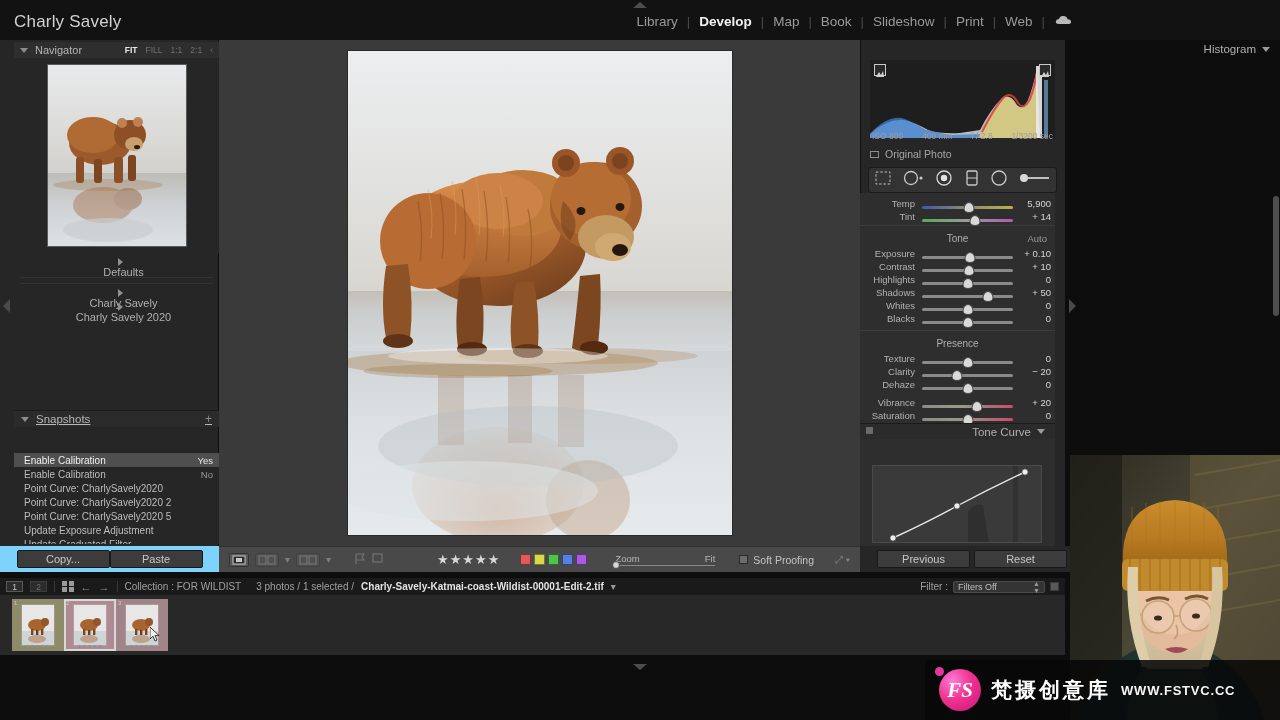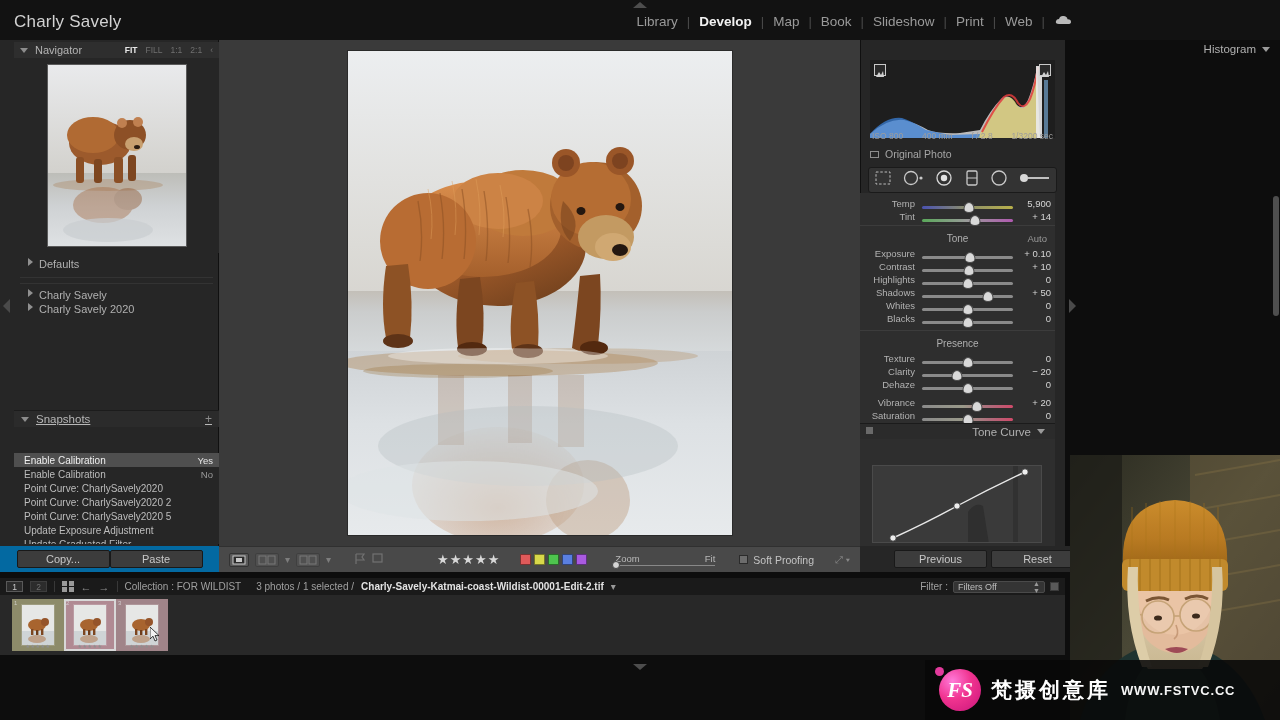--- a/index.html
+++ b/index.html
@@ -40,40 +40,40 @@
   .navhead .label { font-size: 11px; color: #b4b4b4; }
   .navzoom { margin-left: auto; display: flex; gap: 8px; align-items: center;
              font-size: 8.5px; color: #707070; }
   .navzoom .on { color: #e8e8e8; font-weight: bold; }
   .navthumb-wrap { position: absolute; left: 14px; top: 58px; width: 205px; height: 195px;
                    background: #262626; display: flex; align-items: center;
                    justify-content: center; }
   .navthumb { width: 140px; height: 183px; border: 1px solid #5a5a5a;
               position: relative; overflow: hidden; }
   .presets { position: absolute; left: 14px; top: 258px; width: 205px; }
-  .preset-row { display: flex; height: 14px; padding-left: 14px;
-                font-size: 11px; color: #b0b0b0; cursor: pointer; }
+  .preset-row { display: flex; align-items: center; height: 14px; padding-left: 14px;
+                font-size: 11px; color: #b0b0b0; cursor: pointer; flex-direction: column; }
   .preset-row .tri-r { border-left-color: #909090; margin-right: 6px; }
   .psep { height: 1px; background: #333; margin: 5px 6px; }
   .snaphead, .histhead { position: absolute; left: 14px; width: 205px; height: 17px;
                          background: #2b2b2b; display: flex; align-items: center;
                          padding: 0 7px; font-size: 11.5px; color: #b8b8b8;
                          border-top: 1px solid #1c1c1c; }
   .snaphead { top: 410px; text-decoration: underline; }
   .histhead { top: 456px; }
   .headbtn { margin-left: auto; color: #8a8a8a; font-size: 12px; cursor: pointer; }
   .historylist { position: absolute; left: 14px; top: 453px; width: 205px; height: 91px;
                  overflow: hidden; background: #262626; }
   .hrow { display: flex; align-items: center; height: 14px; padding: 0 6px 0 10px;
           font-size: 10px; color: #bdbdbd; cursor: pointer; }
   .hrow.sel { background: #4f4f4f; color: #f0f0f0; }
   .hval { margin-left: auto; font-size: 9.5px; color: #9a9a9a; }
   .hrow.sel .hval { color: #e6e6e6; }
   .leftfooter { position: absolute; left: 0; top: 546px; width: 219px; height: 26px;
-                background: #0369a1; display: flex; align-items: center;
+                background: #7dd3fc; display: flex; align-items: center;
                 justify-content: center; gap: 0; }
   .lbtn { width: 93px; height: 18px; background: #3c3c3c; border: 1px solid #191919;
           border-radius: 2px; color: #c8c8c8; font-size: 11px; display: flex;
           align-items: center; justify-content: center; cursor: pointer; }
 
   
   .center { position: absolute; left: 219px; top: 40px; width: 641px; height: 506px;
             background: #3a3a3a; display: flex; align-items: center; justify-content: center; }
   .photo-frame { width: 384px; height: 484px; background: #f2f2f2;
                  box-shadow: 0 0 0 1px #2a2a2a; position: relative; overflow: hidden; }
@@ -142,21 +142,21 @@
               font-size: 11.5px; color: #b0b0b0; border-top: 1px solid #1b1b1b; }
   .tcbody { position: absolute; left: 860px; top: 439px; width: 195px; height: 107px;
             background: #2e2e2e; }
   .adjustrow { display: flex; align-items: center; gap: 7px; padding: 6px 0 5px 12px; }
   .adjlabel { font-size: 10px; color: #a8a8a8; }
   .cdot { width: 13px; height: 13px; border-radius: 50%; cursor: pointer; }
   .curvebox { position: absolute; left: 12px; top: 26px; width: 170px; height: 78px;
               background: #3a3a3a; border: 1px solid #4a4a4a; overflow: hidden; }
   .rightfooter { position: absolute; left: 860px; top: 546px; width: 224px; height: 26px;
                  background: #262626; display: flex; align-items: center;
-                 justify-content: flex-end; gap: 4px; }
+                 justify-content: center; gap: 4px; }
 
   
   .sidearrow { position: absolute; width: 0; height: 0; cursor: pointer; }
   .sa-left { left: 3px; top: 299px; border-top: 7px solid transparent;
              border-bottom: 7px solid transparent; border-right: 7px solid #4a4a4a; }
   .sa-right { left: 1069px; top: 299px; border-top: 7px solid transparent;
               border-bottom: 7px solid transparent; border-left: 7px solid #4a4a4a; }
 
   
   .fsbar { position: absolute; left: 0; top: 578px; width: 1065px; height: 17px;

